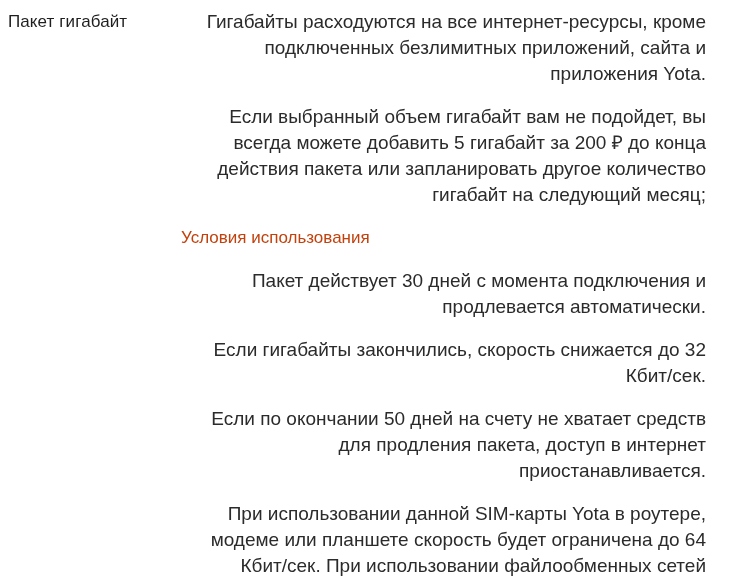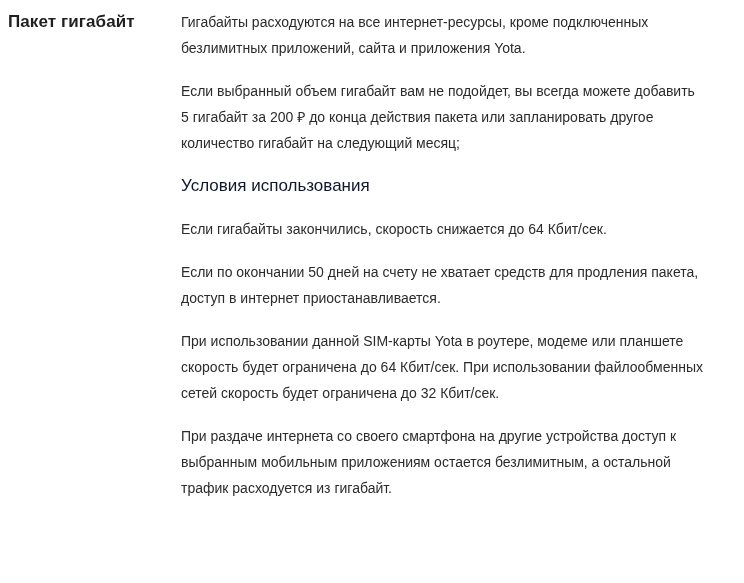--- a/index.html
+++ b/index.html
@@ -21,53 +21,55 @@
     padding: 9px 18px 0 8px;
     box-sizing: border-box;
   }
   .col-left {
     width: 173px;
     flex-shrink: 0;
   }
   .section-title {
     margin: 0;
     font-size: 17px;
-    font-weight: 700;
+    font-weight: 400;
     line-height: 26px;
     color: #1f1f1f;
     letter-spacing: 0.1px;
   }
   .col-right {
     width: 525px;
     max-width: 525px;
   }
   .col-right p {
     margin: 0 0 17px 0;
-    font-size: 14px;
+    font-size: 19px;
     line-height: 26px;
     font-weight: 400;
     color: #2b2b2b;
+    text-align: right;
   }
   .terms-subheading {
     margin: 12px 0 17px 0;
     font-size: 17px;
     line-height: 26px;
     font-weight: 400;
-    color: #0f172a;
+    color: #c2410c;
   }
 </style>
 </head>
 <body>
 
 <div class="section">
   <div class="col-left">
     <h3 class="section-title">Пакет гигабайт</h3>
   </div>
   <div class="col-right">
     <p>Гигабайты расходуются на все интернет-ресурсы, кроме подключенных безлимитных приложений, сайта и приложения Yota.</p>
     <p>Если выбранный объем гигабайт вам не подойдет, вы всегда можете добавить 5 гигабайт за 200 ₽ до конца действия пакета или запланировать другое количество гигабайт на следующий месяц;</p>
     <h4 class="terms-subheading">Условия использования</h4>
-    <p>Если гигабайты закончились, скорость снижается до 64 Кбит/сек.</p>
+    <p>Пакет действует 30 дней с момента подключения и продлевается автоматически.</p>
+    <p>Если гигабайты закончились, скорость снижается до 32 Кбит/сек.</p>
     <p>Если по окончании 50 дней на счету не хватает средств для продления пакета, доступ в интернет приостанавливается.</p>
     <p>При использовании данной SIM-карты Yota в роутере, модеме или планшете скорость будет ограничена до 64 Кбит/сек. При использовании файлообменных сетей скорость будет ограничена до 32 Кбит/сек.</p>
     <p>При раздаче интернета со своего смартфона на другие устройства доступ к выбранным мобильным приложениям остается безлимитным, а остальной трафик расходуется из гигабайт.</p>
   </div>
 </div>
 
 </body></html>

